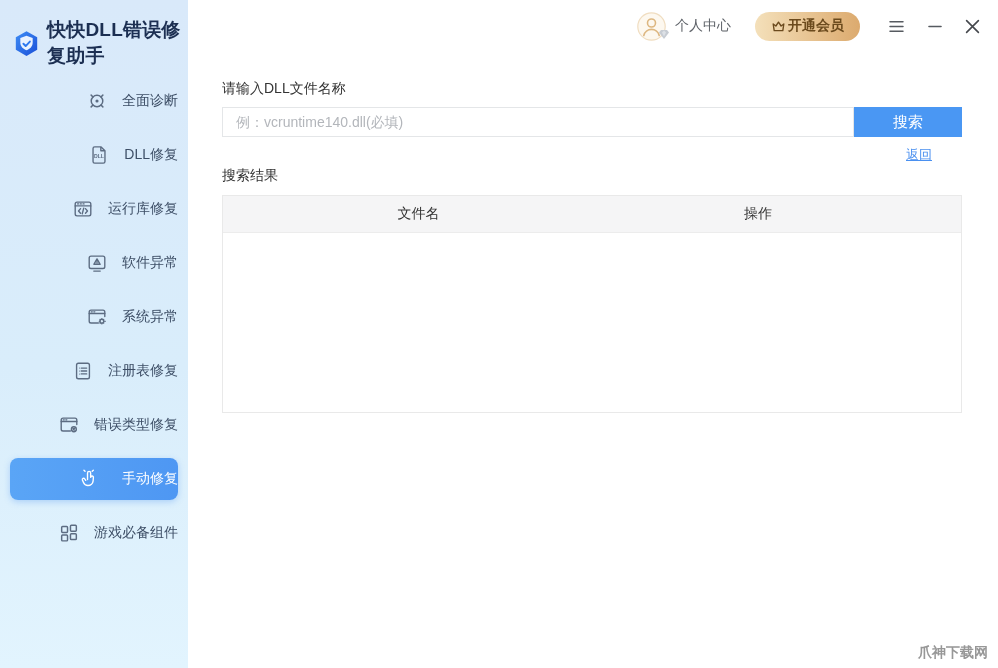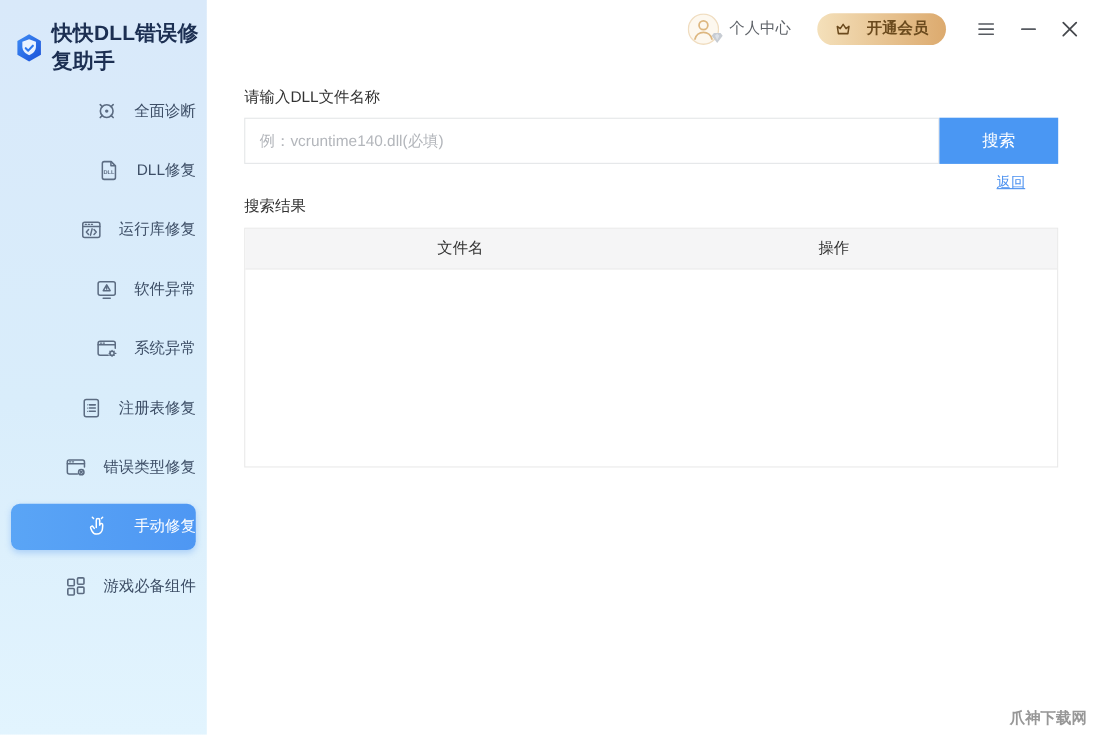--- a/index.html
+++ b/index.html
@@ -21,29 +21,29 @@
   .mitem.active .micon { color:#fff; }
   .micon svg { stroke:currentColor; }
 
   
   .main { flex:1; display:flex; flex-direction:column; position:relative; }
   .topbar { height:52px; display:flex; align-items:center; justify-content:flex-end; padding-right:18px; }
   .user { display:flex; align-items:center; gap:9px; margin-right:24px; font-size:14px; color:#5f6369; cursor:pointer; }
   .avatar { position:relative; width:29px; height:29px; }
   .avatar .badge { position:absolute; right:-4px; bottom:-2px; }
   .vip { height:29px; border:none; border-radius:15px; padding:0 16px; display:flex; align-items:center;
-    gap:14px; background:linear-gradient(90deg,#f4e0ba,#dcaa6e); color:#6b4a1d; font-size:14px;
+    gap:2px; background:linear-gradient(90deg,#f4e0ba,#dcaa6e); color:#6b4a1d; font-size:14px;
     font-weight:bold; cursor:pointer; margin-right:28px; font-family:inherit; }
   .win-controls { display:flex; align-items:center; gap:23px; }
   .win-controls .wbtn { cursor:pointer; display:flex; align-items:center; justify-content:center; color:#565a60; }
 
   
   .content { padding:0 36px 0 34px; }
   .input-label { margin-top:28px; font-size:14px; color:#333; }
-  .search-row { margin-top:9px; display:flex; height:42px; }
+  .search-row { margin-top:9px; display:flex; height:30px; }
   .dll-input { flex:1; border:1px solid #e4e6e8; background:#fff; padding:0 13px; font-size:14px;
     color:#333; outline:none; font-family:inherit; }
   .dll-input::placeholder { color:#b3b6bb; }
   .search-btn { width:108px; background:#4a97f3; color:#fff; font-size:15px; border:none;
     cursor:pointer; font-family:inherit; }
   .back-row { text-align:right; padding-right:30px; margin-top:8px; height:18px; }
   .back-row a { color:#4a90f0; font-size:13px; text-decoration:underline; cursor:pointer; }
   .results-label { margin-top:4px; font-size:14px; color:#333; }
   .rtable { margin-top:10px; border:1px solid #e9e9e9; height:218px; background:#fff; }
   .thead { height:37px; background:#f5f5f6; display:flex; align-items:center;

